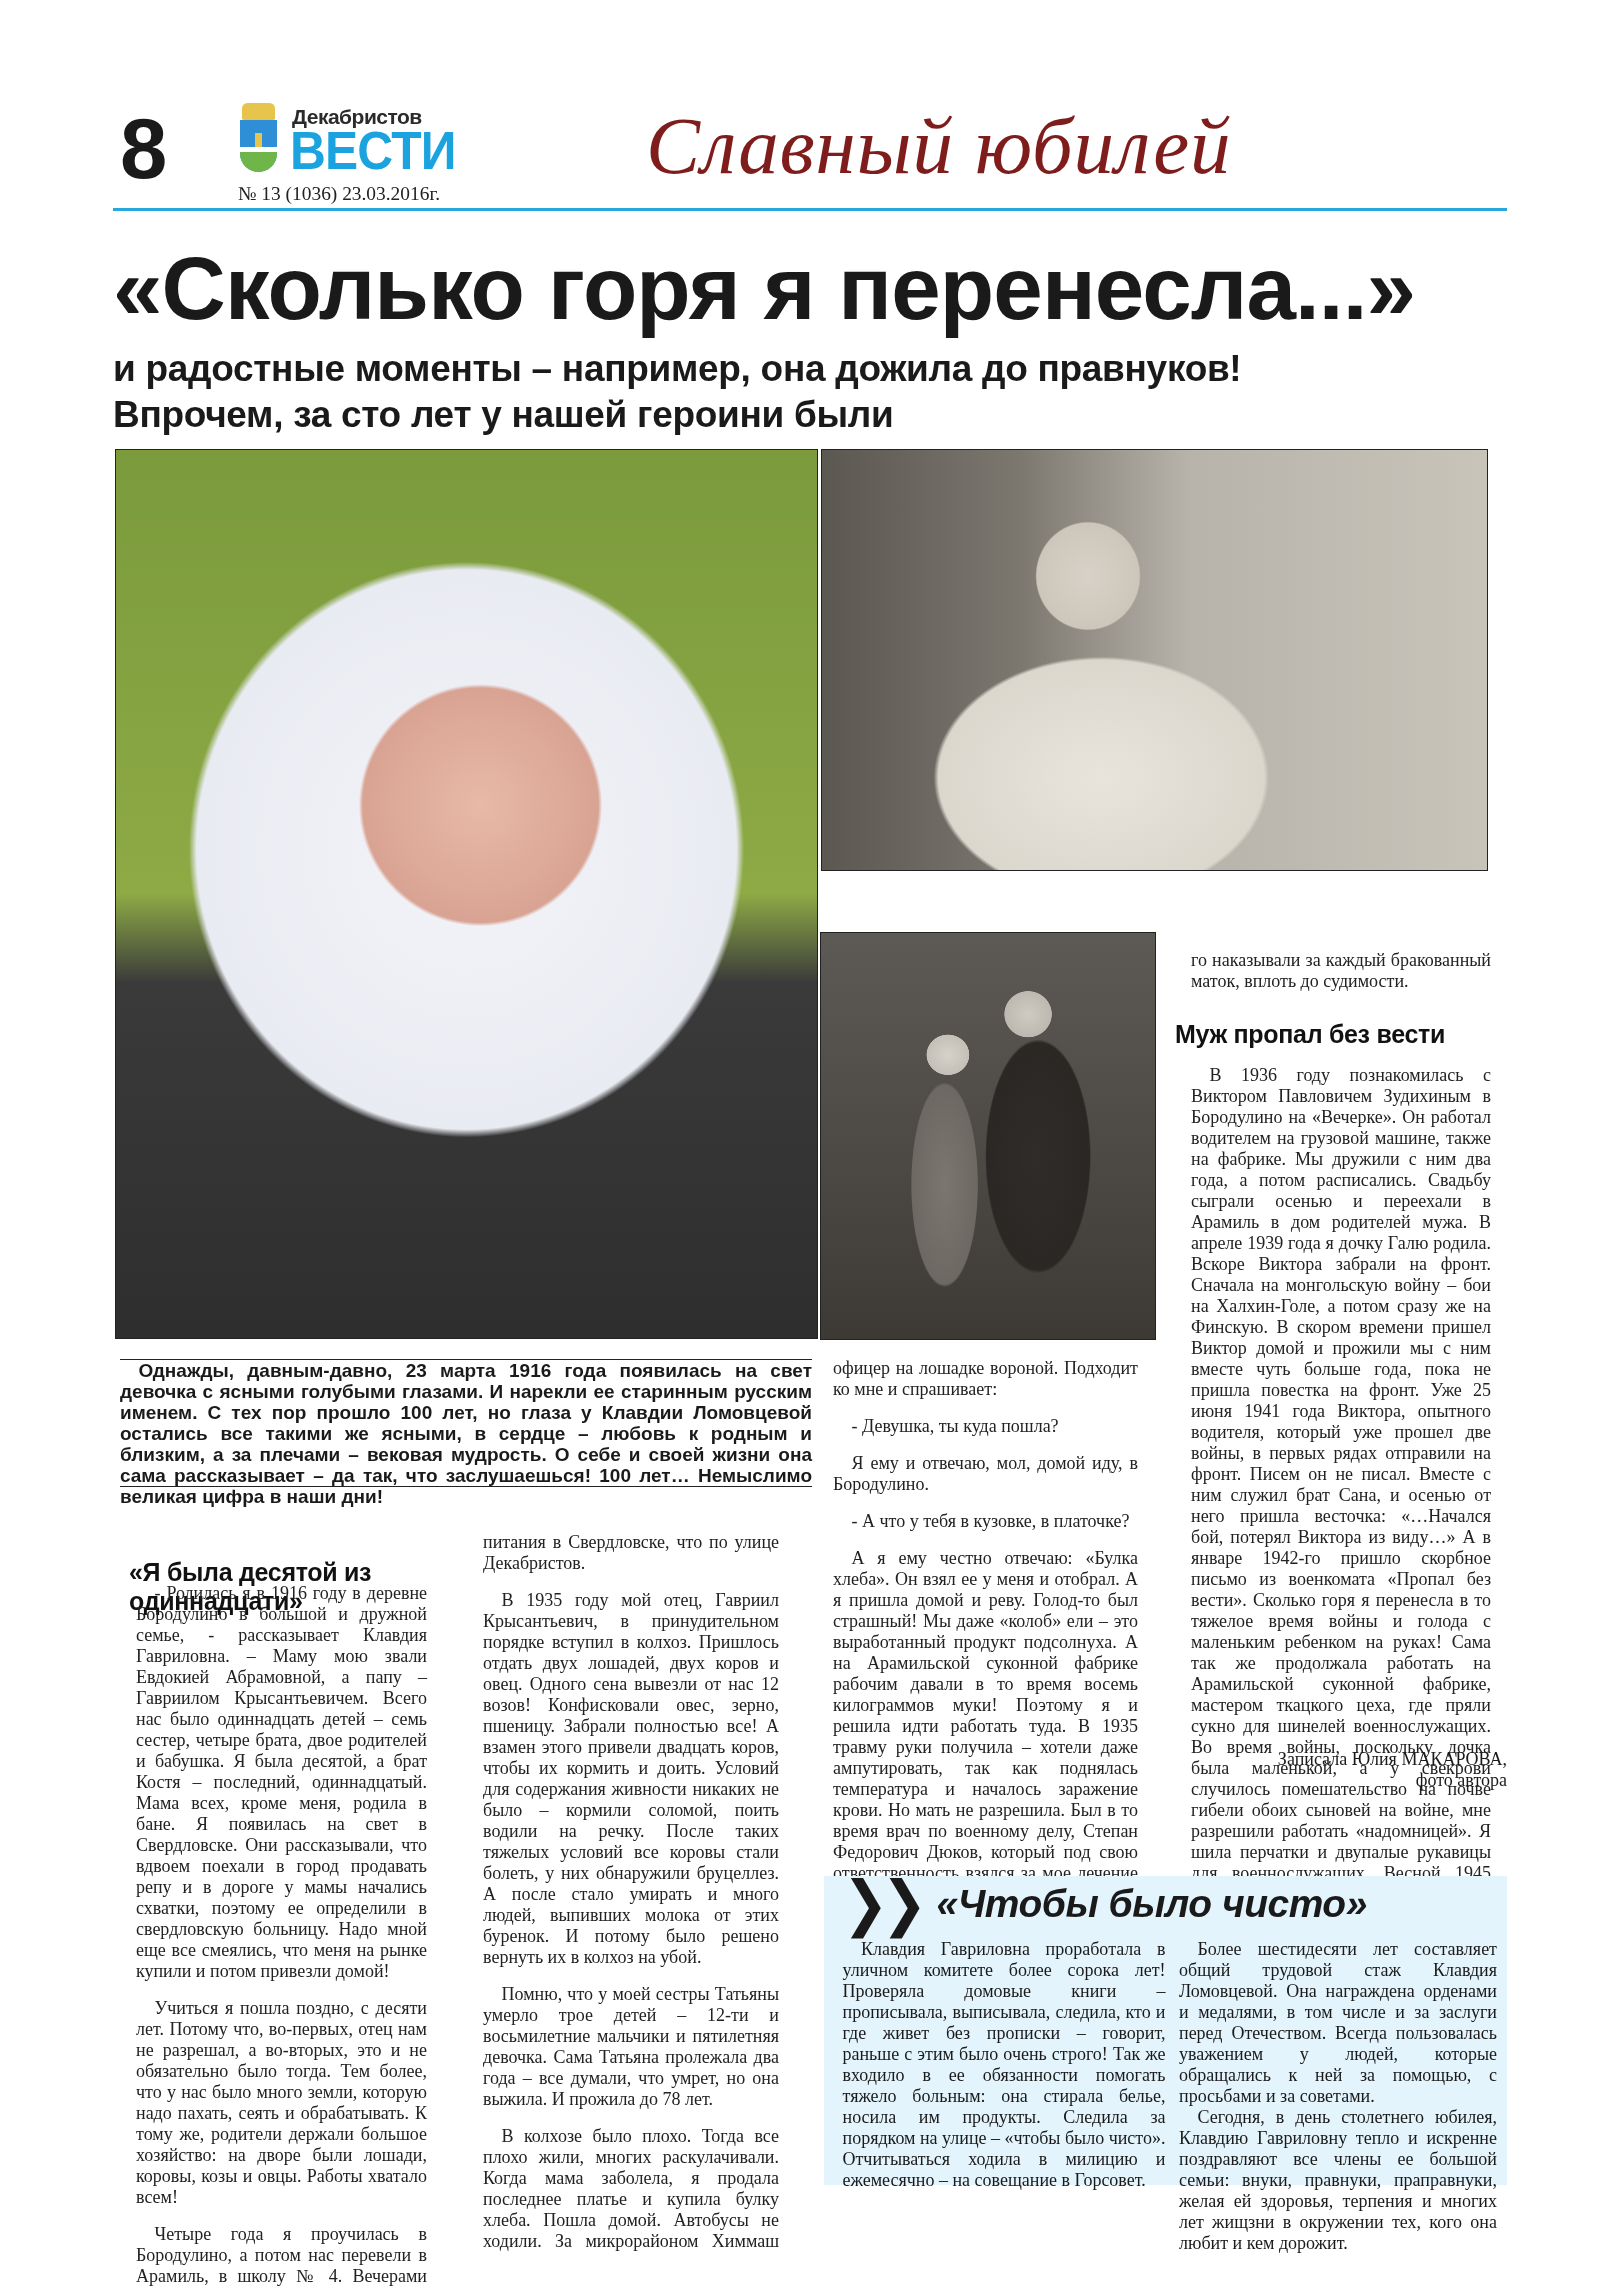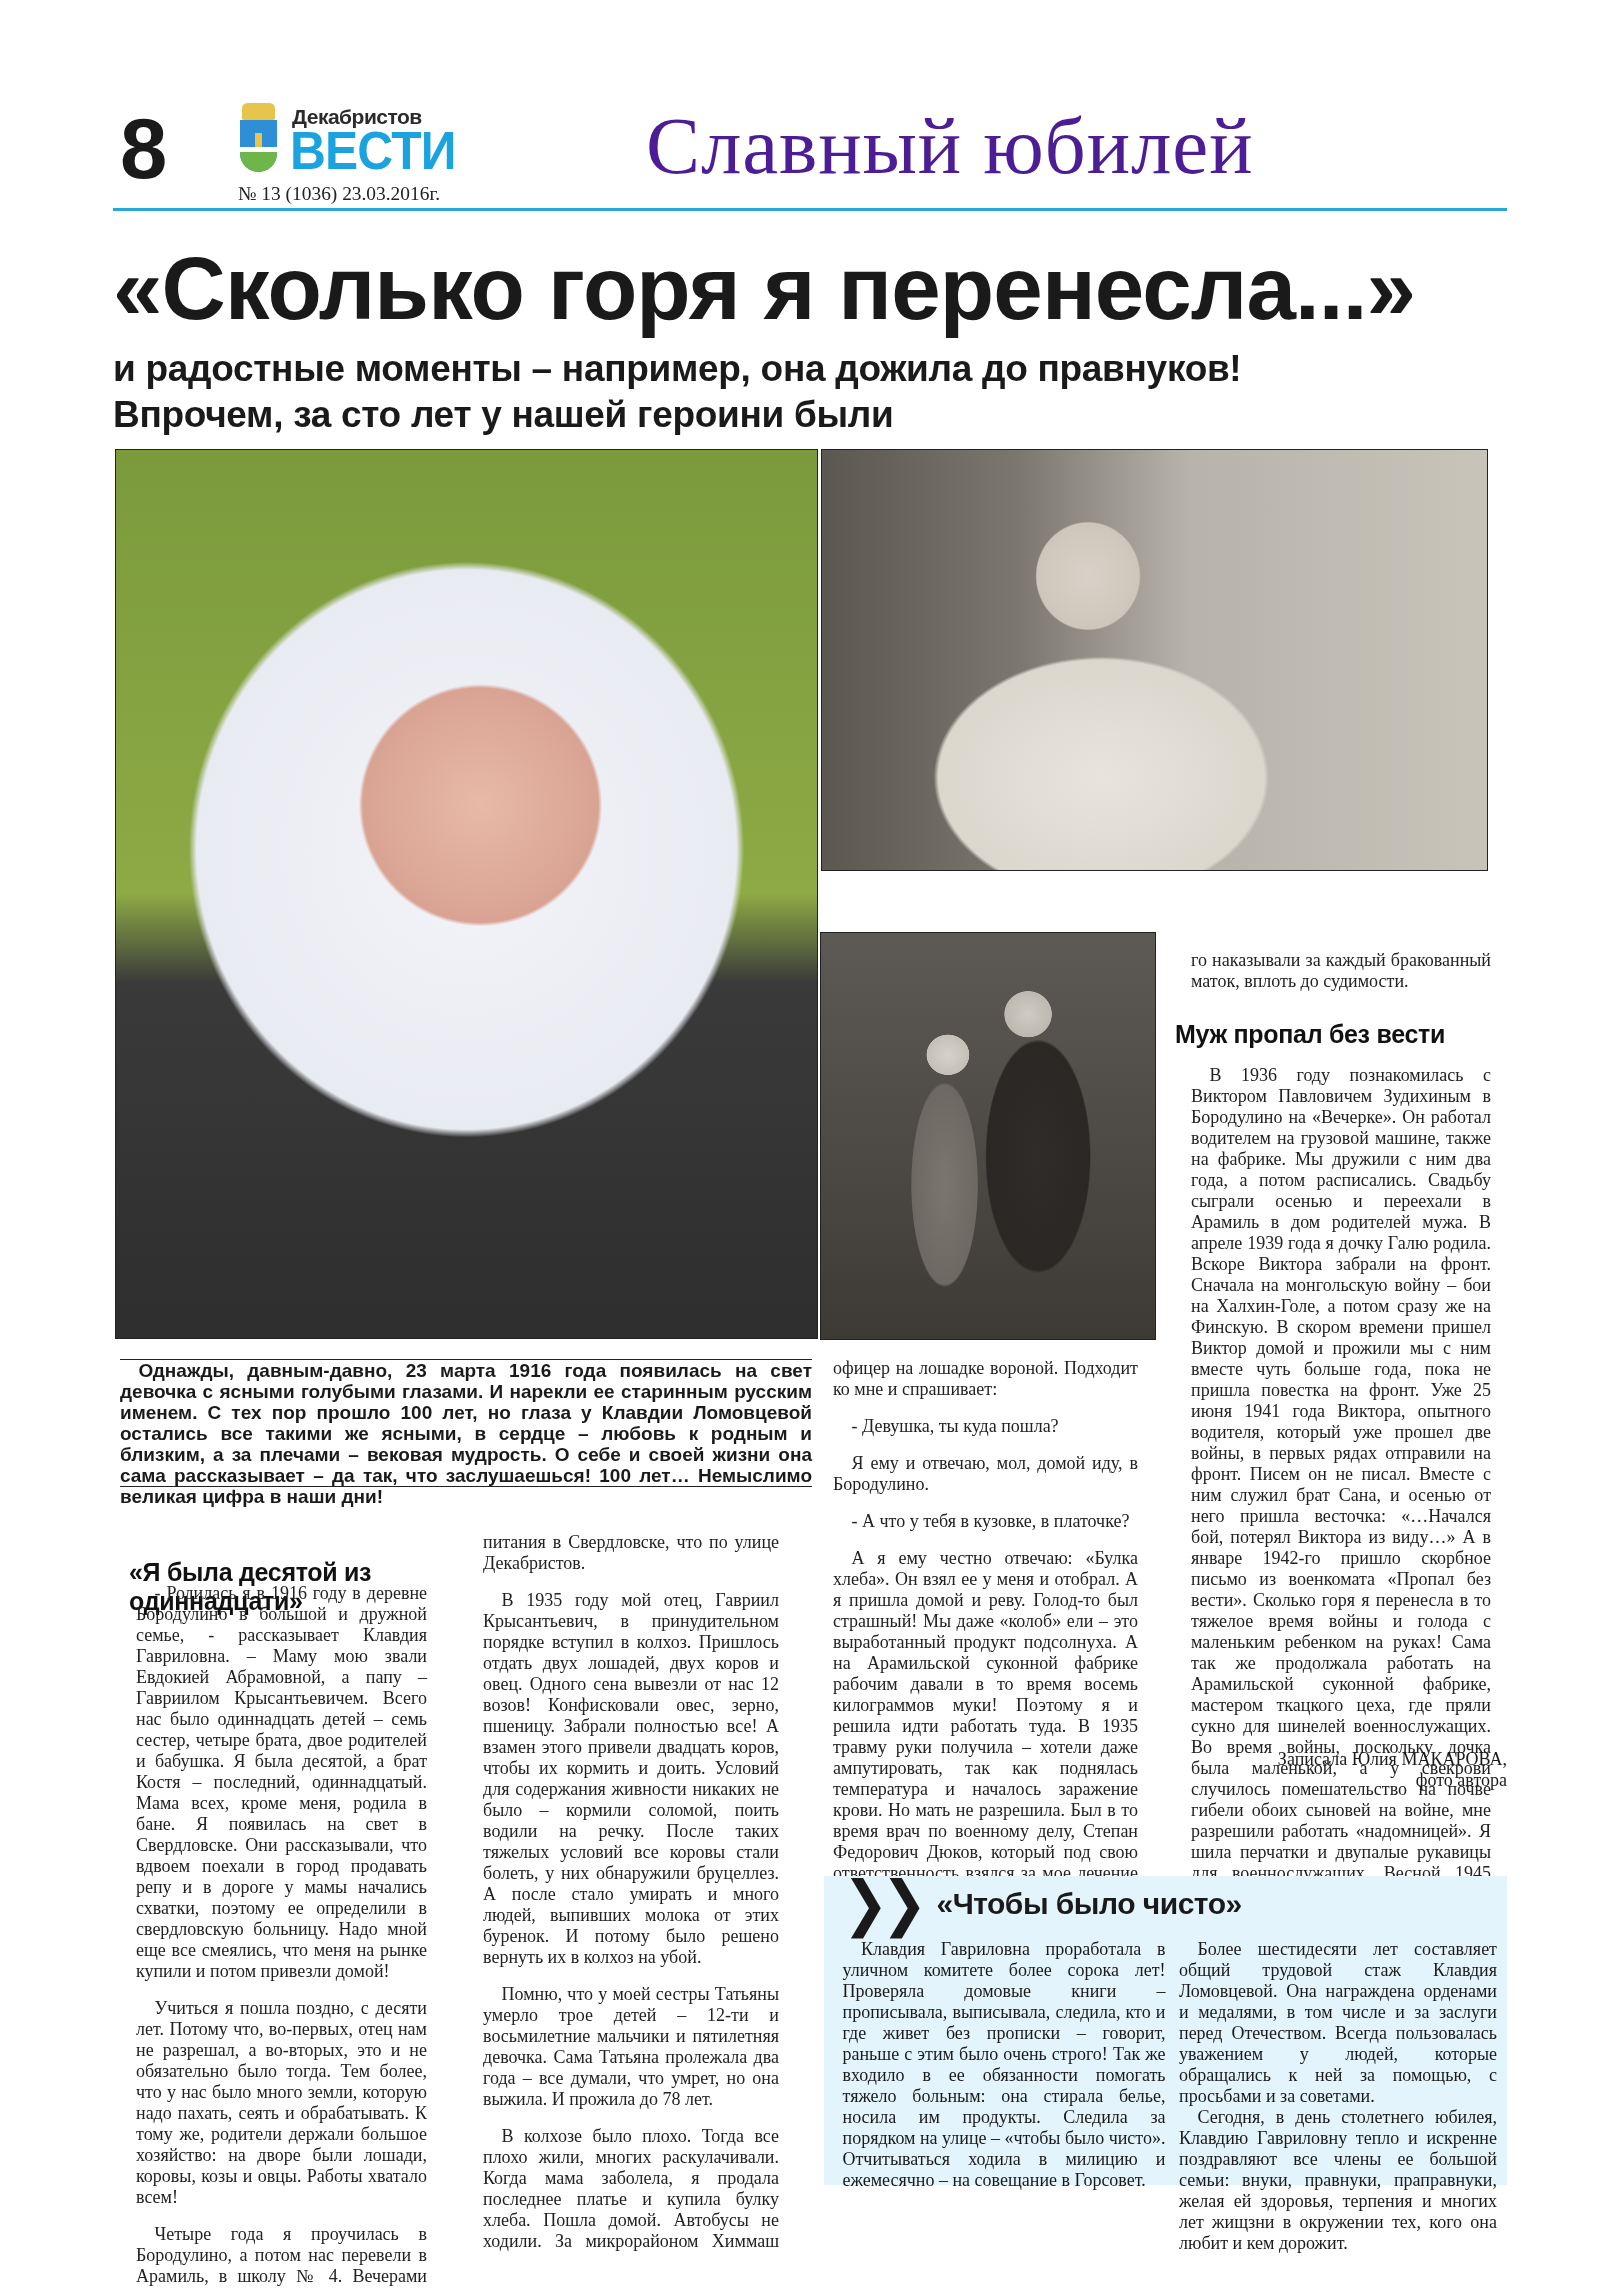--- a/index.html
+++ b/index.html
@@ -14,21 +14,21 @@
   #logo { left:238px; top:103px; width:240px; height:74px; }
   .crest { position:absolute; left:0; top:0; width:41px; height:74px; }
   .crest .crown { position:absolute; left:3.7px; top:0; width:33px; height:16.6px; background:#e7c44b; border-radius:5.5px 5.5px 1.8px 1.8px; }
   .crest .shield { position:absolute; left:1.8px; top:16.6px; width:37px; height:52px; background:#2f8fd6; border-radius:0 0 18.5px 18.5px; overflow:hidden; }
   .crest .shield .green { position:absolute; left:0; bottom:0; width:100%; height:20px; background:#6fb64a; }
   .crest .shield .wave { position:absolute; left:0; bottom:20px; width:100%; height:4.6px; background:#ffffff; }
   .crest .shield .tower { position:absolute; left:14.8px; top:13px; width:7.4px; height:18.5px; background:#e7c44b; }
   #logo-top { position:absolute; left:54px; top:1.8px; font-size:21px; font-weight:bold; color:#2b2b2b; letter-spacing:-0.5px; }
   #logo-main { position:absolute; left:52px; top:20px; font-size:54px; font-weight:bold; color:#1ba3e0; letter-spacing:-0.9px; line-height:1; transform:scaleX(0.92); transform-origin:left; }
   #issue-info { left:238px; top:183px; font-size:19.4px; color:#222; }
-  #section-title { left:646px; top:106px; font-size:81px; color:#4c1d95; line-height:1; letter-spacing:0.9px; }
+  #section-title { left:646px; top:106px; font-size:81px; font-style:italic; color:#7f1d1d; line-height:1; letter-spacing:0.9px; }
   #header-rule { left:113px; top:208px; width:1394px; height:2.8px; background:#27a7dc; }
 
   #headline { left:113px; top:242px; width:1403px; font-size:89px; font-weight:bold; letter-spacing:-0.9px; line-height:1.05; }
   #subhead { left:113px; top:346px; width:1403px; font-size:37px; font-weight:bold; line-height:1.23; letter-spacing:-0.3px; }
 
   
   .photo { position:absolute; border:1.4px solid #222; overflow:hidden; }
   #photo-main { left:115px; top:449px; width:701px; height:888px;
     background:
       radial-gradient(ellipse 28% 22% at 52% 40%, #e8b9a8 0%, #d9a393 60%, transparent 62%),
@@ -62,21 +62,21 @@
   #col-2 { left:467px; top:1516px; width:328px; }
   #col-3 { left:817px; top:1342px; width:337px; }
   #col-4 { left:1175px; top:934px; width:332px; }
 
   #byline { left:1175px; top:1749px; width:332px; text-align:right; font-size:18px; line-height:21px; }
 
   
   #sidebar-box { left:824px; top:1876px; width:683px; height:309px; background:#e3f4fc; }
   #sidebar-head { position:absolute; left:18.5px; top:0px; height:55px; display:flex; align-items:center; }
   #sidebar-head .chev { font-size:55px; font-weight:bold; line-height:1; margin-right:16.6px; letter-spacing:-7.4px; transform:scaleY(1.1); }
-  #sidebar-title { font-size:30px; font-weight:bold; letter-spacing:-0.5px; }
+  #sidebar-title { font-size:39px; font-weight:bold; letter-spacing:-0.5px;font-style:italic; }
   #sidebar-col-1 { position:absolute; left:18.5px; top:63px; width:323px; font-size:18px; line-height:21px; text-align:justify; }
   #sidebar-col-2 { position:absolute; left:355px; top:63px; width:318px; font-size:18px; line-height:21px; text-align:justify; }
   #sidebar-box p { margin:0; text-indent:18.5px; }
 </style>
 </head>
 <body>
 
 <div class="abs sans" id="page-number">8</div>
 
 <div class="abs" id="logo">

